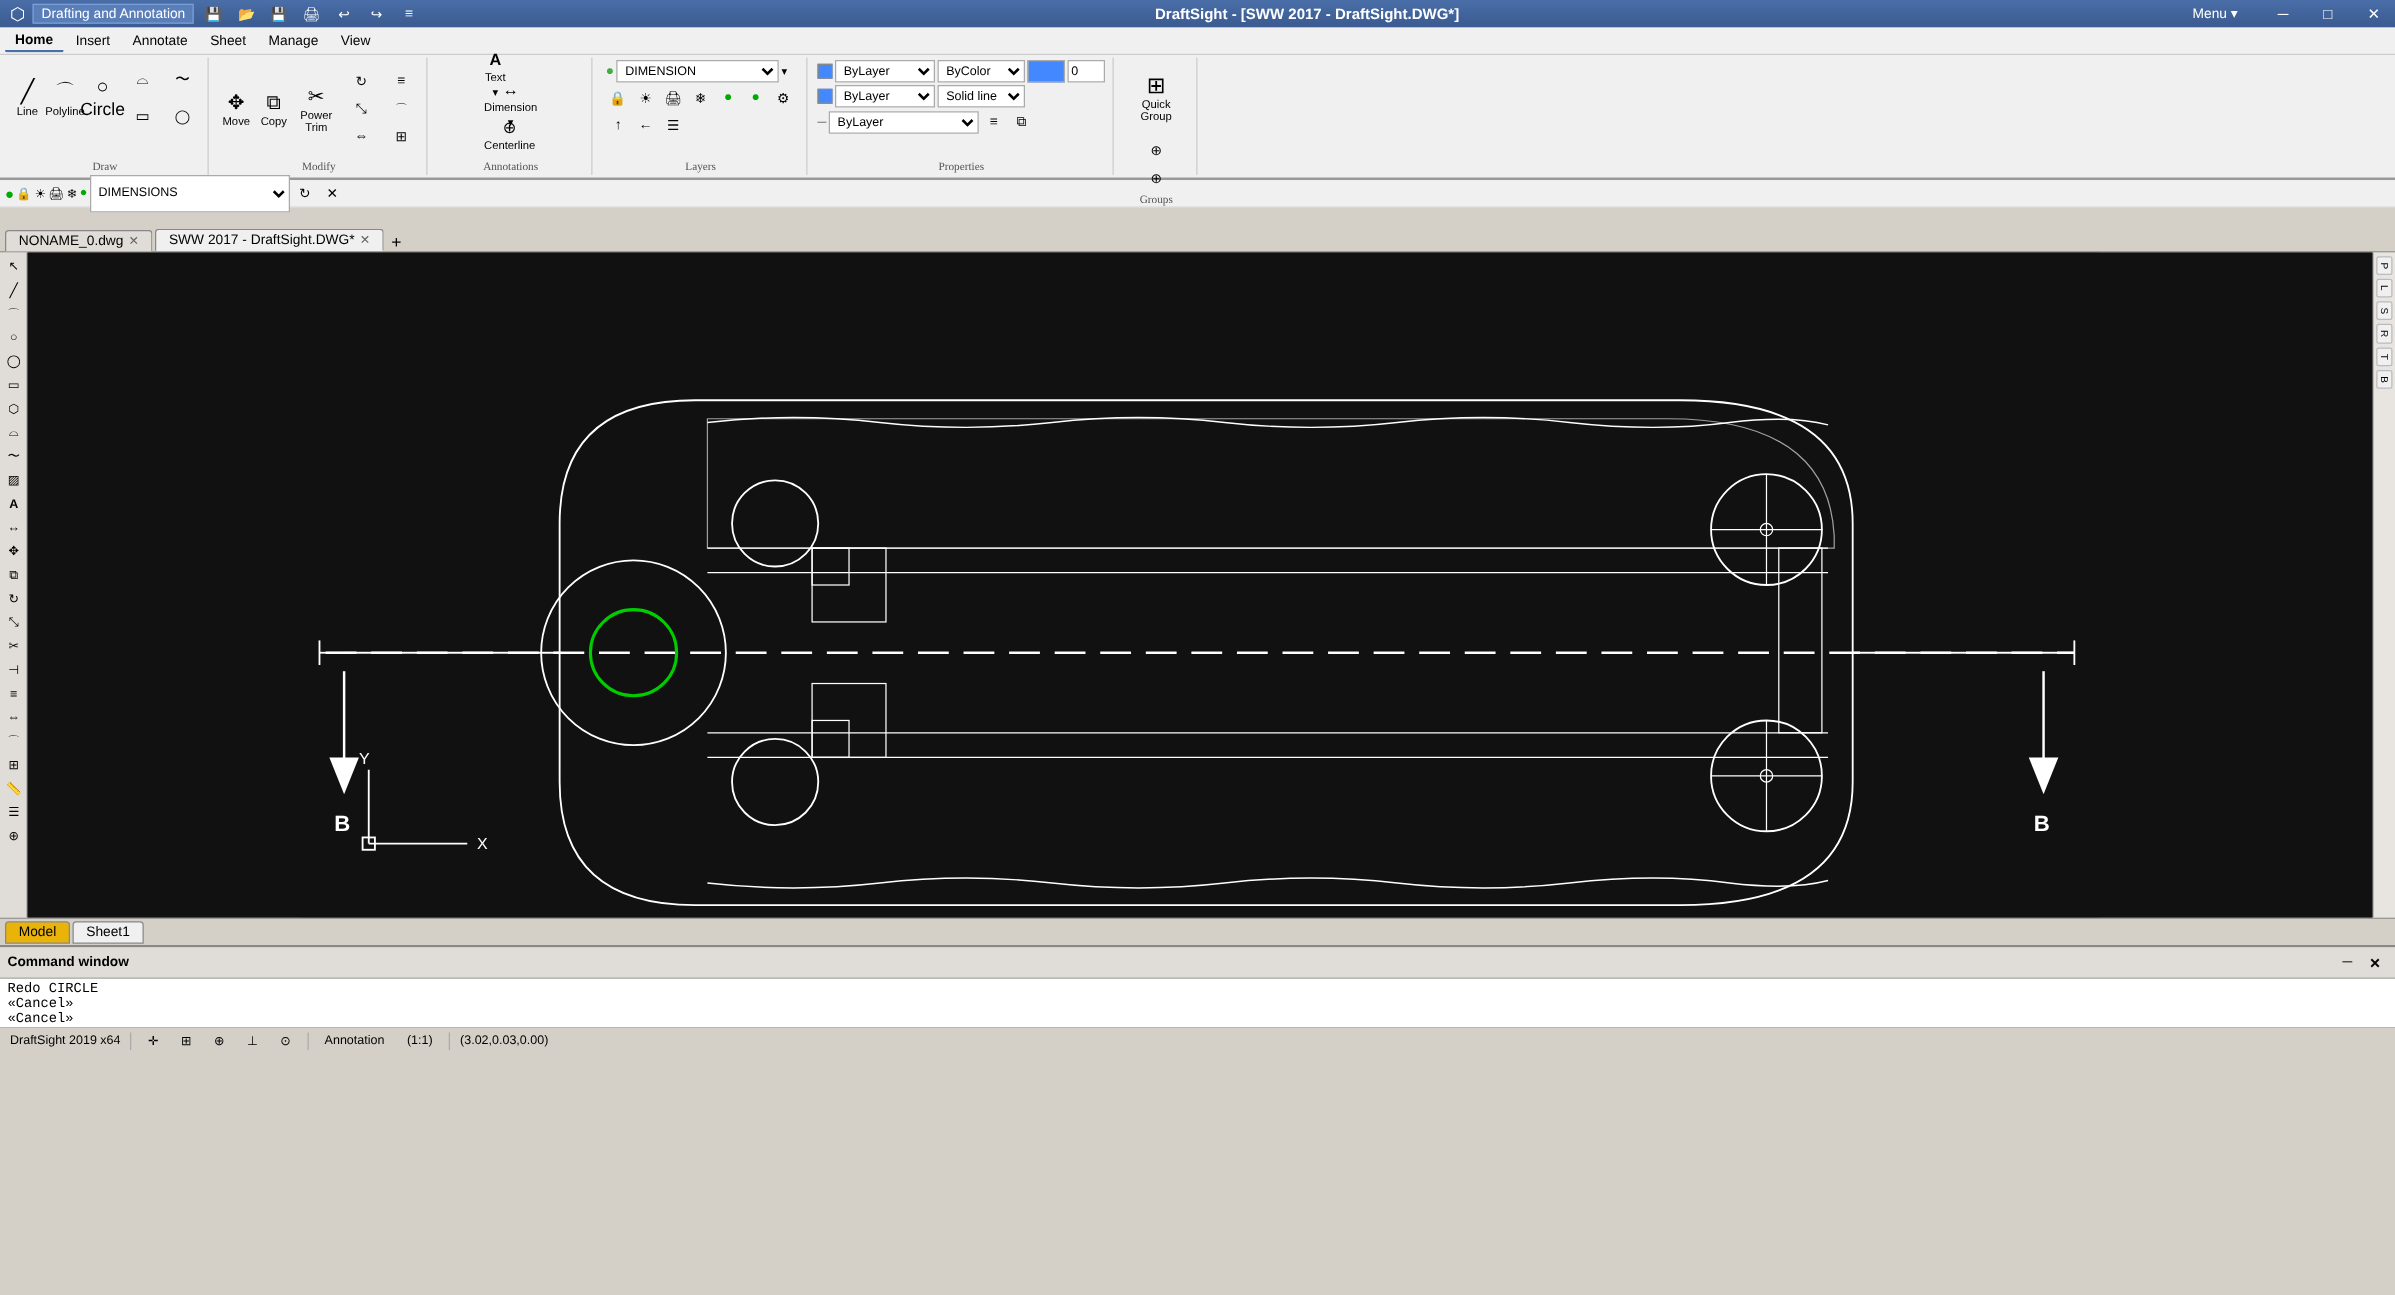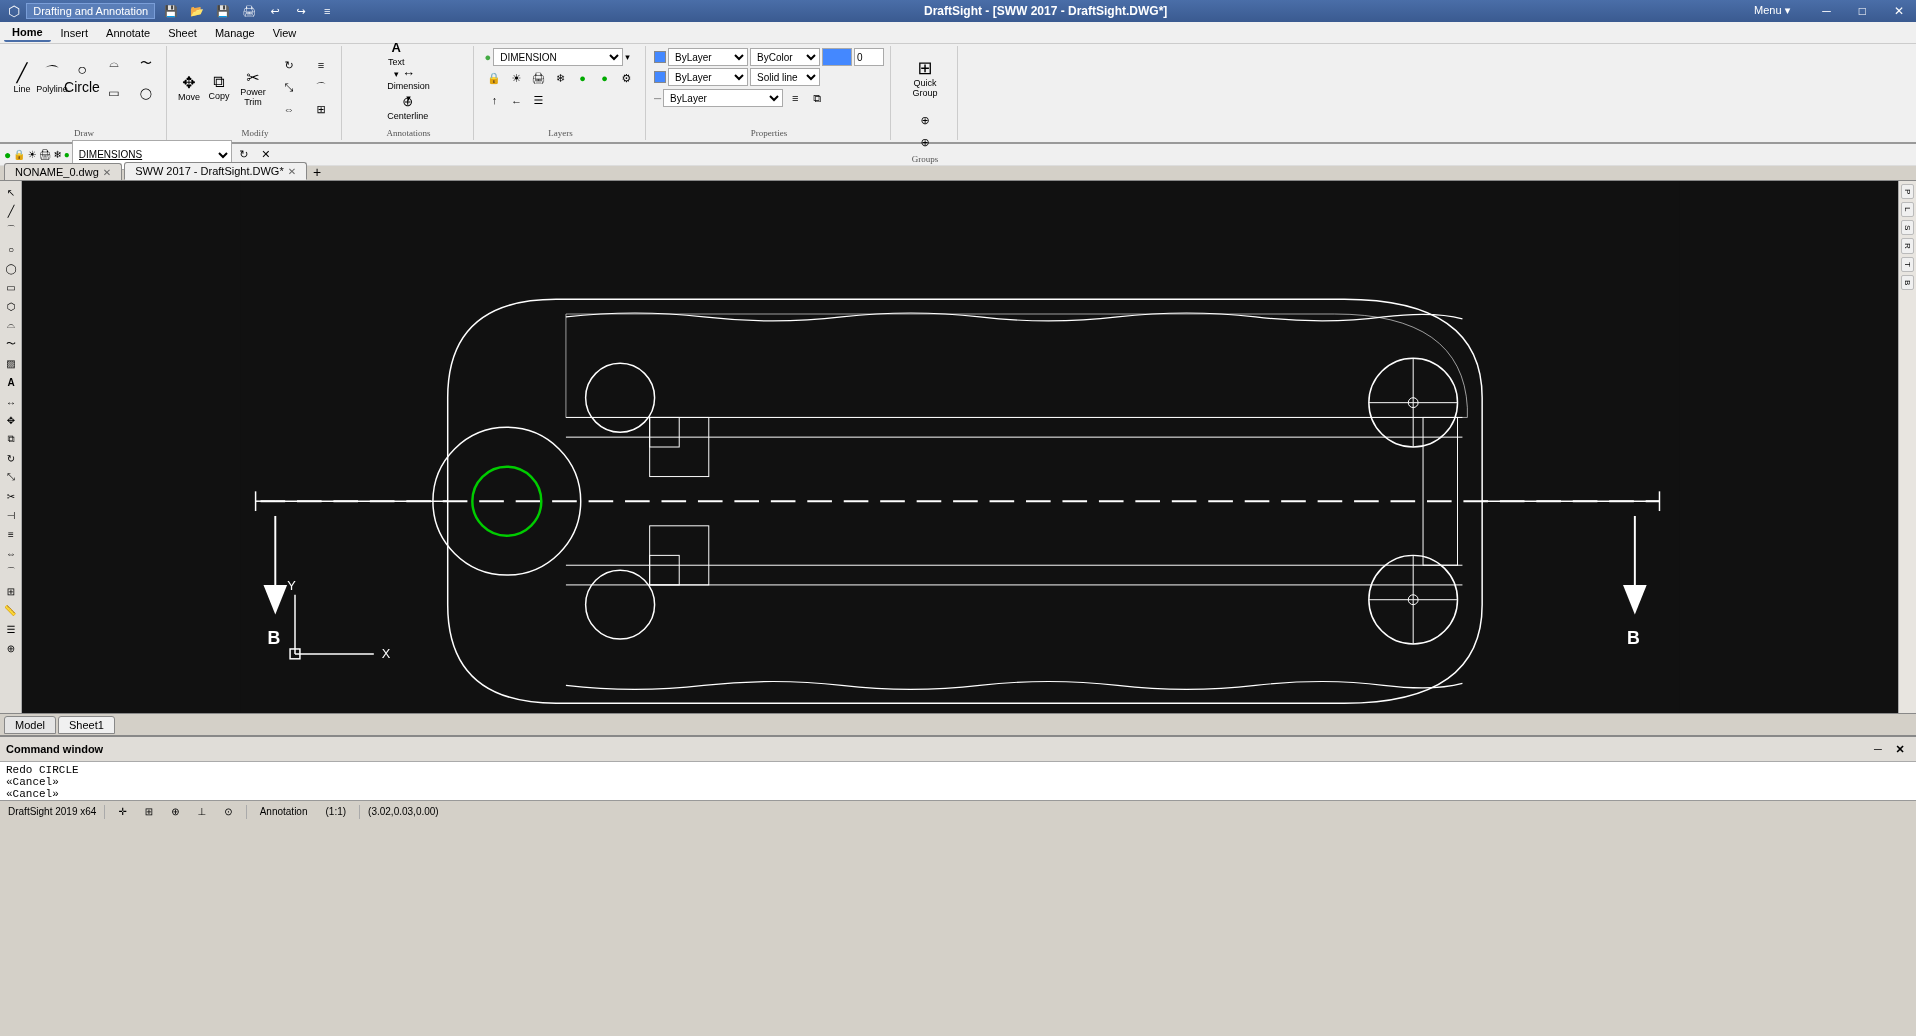--- a/index.html
+++ b/index.html
@@ -94,21 +94,21 @@
     input[type="text"] {
       font-size: 10px;
       height: 18px;
       border: 1px solid #aaa;
       padding: 0 2px;
     }
 
     
     #tabs-area {
       background: #d4d0c8;
-      height: 15px;
+      height: 36px;
       display: flex;
       align-items: flex-end;
       padding: 0 4px;
       border-bottom: 1px solid #888;
     }
     .tab {
       background: #e0ddd8;
       border: 1px solid #888;
       border-bottom: none;
       padding: 2px 10px;
@@ -175,21 +175,21 @@
     
     #bottom-tabs {
       background: #d4d0c8;
       height: 22px;
       display: flex;
       align-items: center;
       padding: 0 4px;
       border-top: 1px solid #888;
     }
     .bottom-tab {
-      background: #e5e5e5;
+      background: #eab308;
       border: 1px solid #888;
       padding: 2px 10px;
       cursor: pointer;
       font-size: 11px;
       margin-right: 2px;
       border-radius: 3px 3px 0 0;
     }
     .bottom-tab.active { background: #f0f0f0; }
 
     
@@ -508,21 +508,21 @@
 
   </div>
 
   <div id="properties-toolbar">
     <span style="color:#00aa00; font-size:12px;">●</span>
     <span style="font-size:10px;">🔒</span>
     <span style="font-size:10px;">☀</span>
     <span style="font-size:10px;">🖨</span>
     <span style="font-size:10px;">❄</span>
     <span style="font-size:10px; color:#00aa00;">●</span>
-    <select style="width:160px; height:30px; font-size:10px;text-decoration:underline;">
+    <select style="width:160px; height:30px; font-size:10px;">
       <option>DIMENSIONS</option>
     </select>
     <span class="small-icon-btn">↻</span>
     <span class="small-icon-btn">✕</span>
   </div>
 </div>
 
 <div id="tabs-area">
   <div class="tab">
     <span>NONAME_0.dwg</span>

